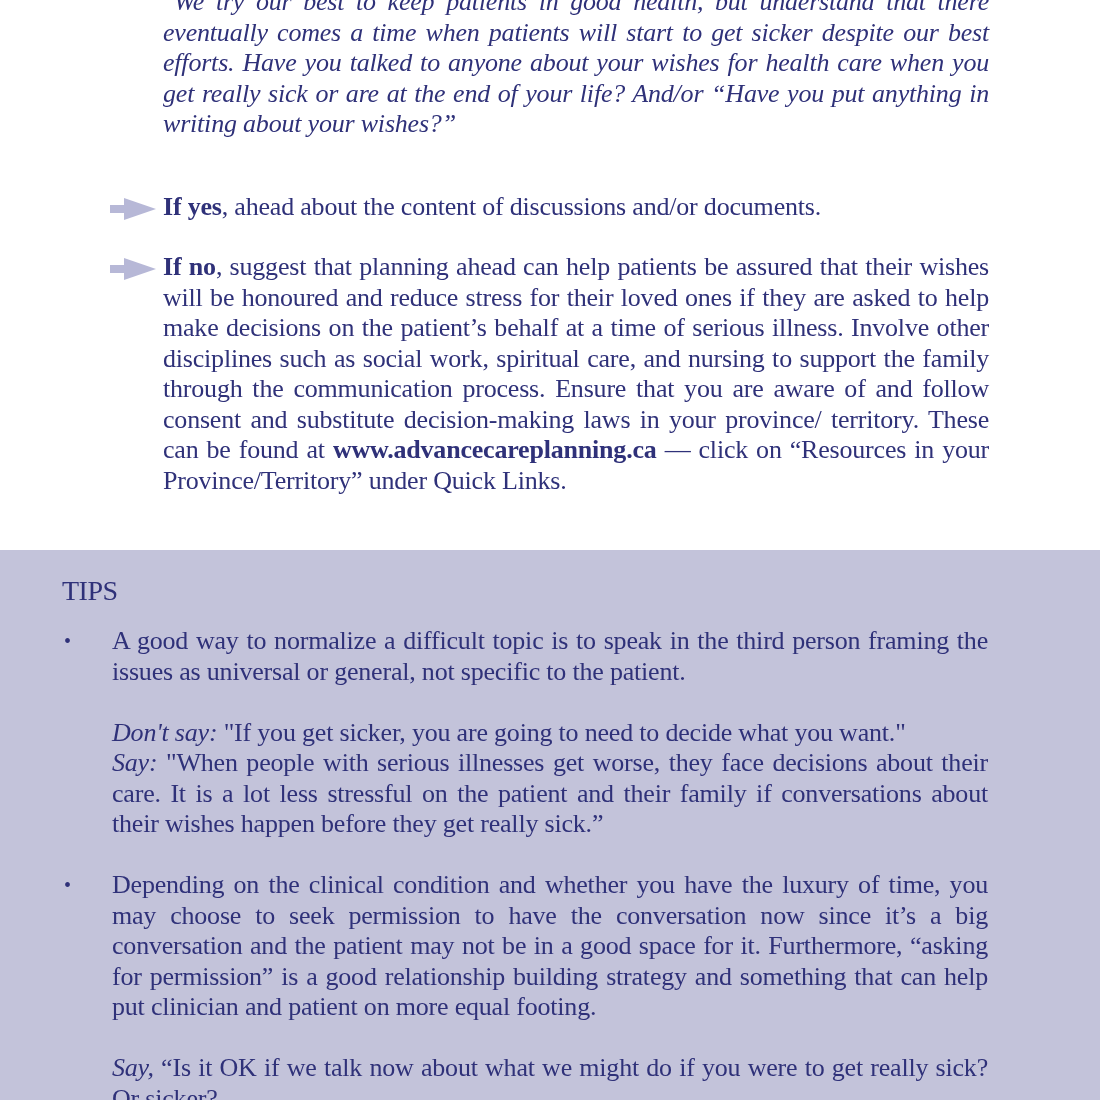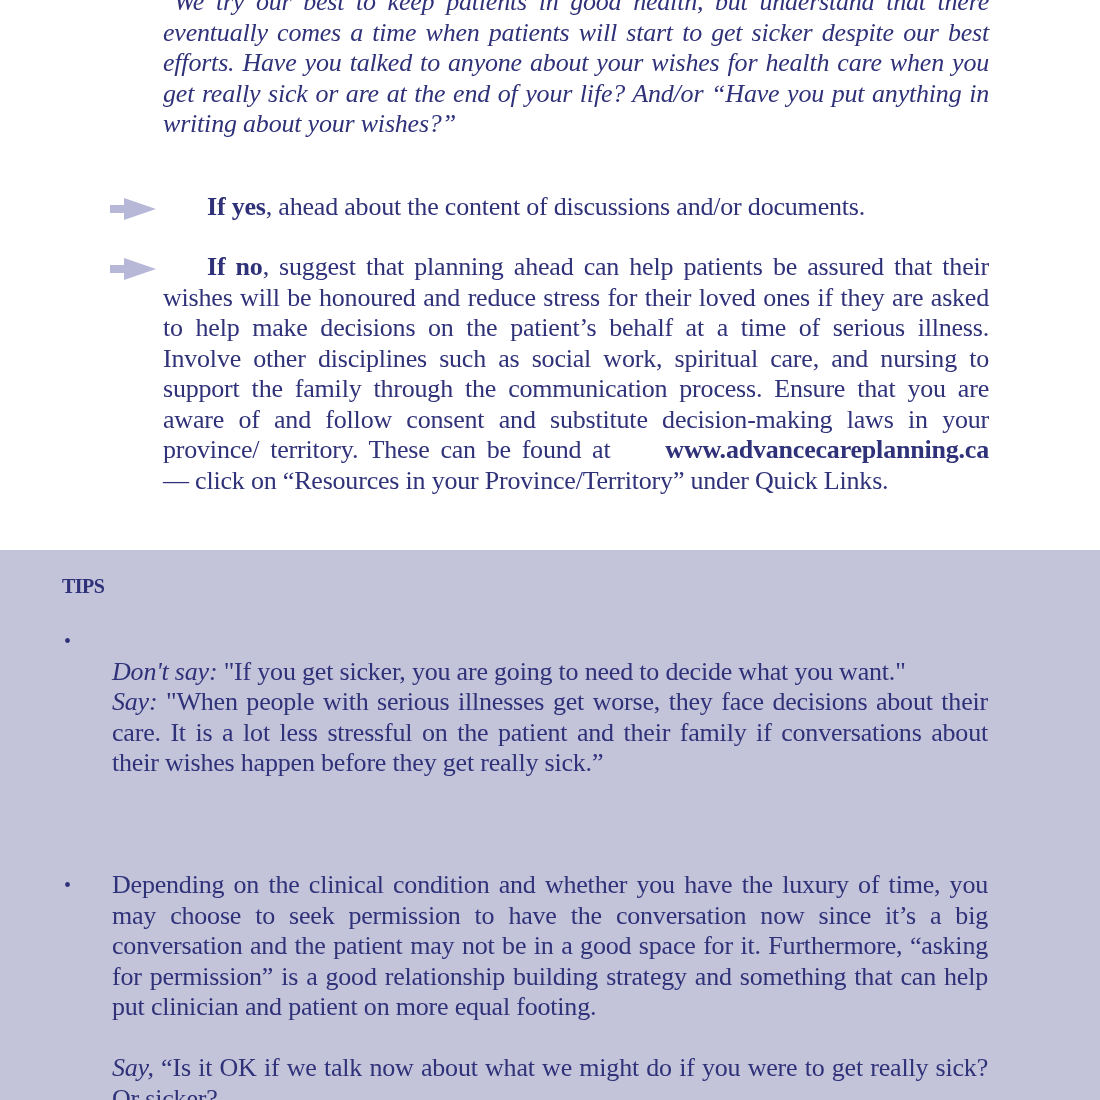--- a/index.html
+++ b/index.html
@@ -11,38 +11,38 @@
   }
   .page { position: absolute; left: 0; top: 0; width: 1100px; height: 1100px; }
   .text {
     font-size: 26px;
     line-height: 30.5px;
     text-align: justify;
     text-align-last: left;
     letter-spacing: -0.2px;
   }
   .italic { font-style: italic; }
-  .b { font-weight: bold; margin-left: 44px; }
+  .b { font-weight: bold; }
   .top-quote {
     position: absolute; left: 163px; top: -13px; width: 826px;
   }
   .bullet-row {
     position: absolute; left: 110px; width: 880px;
   }
   .arrow {
     position: absolute; left: 0; top: 6px; width: 46px; height: 22px;
   }
   .bullet-text { position: absolute; left: 53px; width: 826px; }
   .tips-panel {
     position: absolute; left: 0; top: 550px; width: 1100px; height: 550px;
     background: #c3c3da;
   }
   .tips-title {
     position: absolute; left: 62px; top: 575px;
-    font-size: 20px; letter-spacing: -0.5px; font-weight: bold;
+    font-size: 28px; letter-spacing: -0.5px;
   }
   .dot {
     position: absolute; left: 64px; font-size: 20px;
   }
   .tip-block { position: absolute; left: 112px; width: 876px; }
 </style>
 </head>
 <body>
 
 <div class="page">
@@ -67,20 +67,21 @@
     <div class="bullet-text text">
       <span class="b">If no</span><span>, suggest that planning ahead can help patients be assured that their wishes will be honoured and reduce stress for their loved ones if they are asked to help make decisions on the patient’s behalf at a time of serious illness. Involve other disciplines such as social work, spiritual care, and nursing to support the family through the communication process. Ensure that you are aware of and follow consent and substitute decision-making laws in your province/ territory. These can be found at </span><span class="b">www.advancecareplanning.ca</span><span> — click on “Resources in your Province/Territory” under Quick Links.</span>
     </div>
   </div>
 
   <div class="tips-panel"></div>
   <div class="tips-title">TIPS</div>
 
   <div class="dot text" style="top:626px;">•</div>
   <div class="tip-block text" style="top:626px;">
+    <div>A good way to normalize a difficult topic is to speak in the third person framing the issues as universal or general, not specific to the patient.</div>
     <div style="height:30.5px;"></div>
     <div>
       <span class="italic">Don't say:</span><span> "If you get sicker, you are going to need to decide what you want."</span><br>
       <span class="italic">Say:</span><span> "When people with serious illnesses get worse, they face decisions about their care. It is a lot less stressful on the patient and their family if conversations about their wishes happen before they get really sick.”</span>
     </div>
   </div>
 
   <div class="dot text" style="top:870px;">•</div>
   <div class="tip-block text" style="top:870px;">
     <div>Depending on the clinical condition and whether you have the luxury of time, you may choose to seek permission to have the conversation now since it’s a big conversation and the patient may not be in a good space for it. Furthermore, “asking for permission” is a good relationship building strategy and something that can help put clinician and patient on more equal footing.</div>

